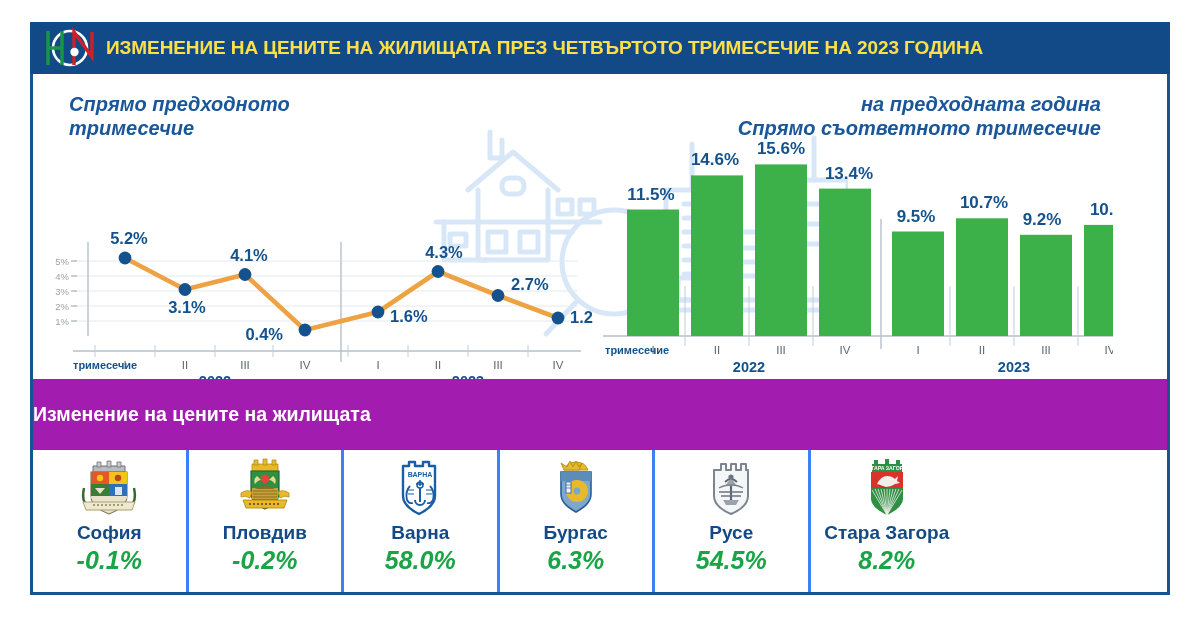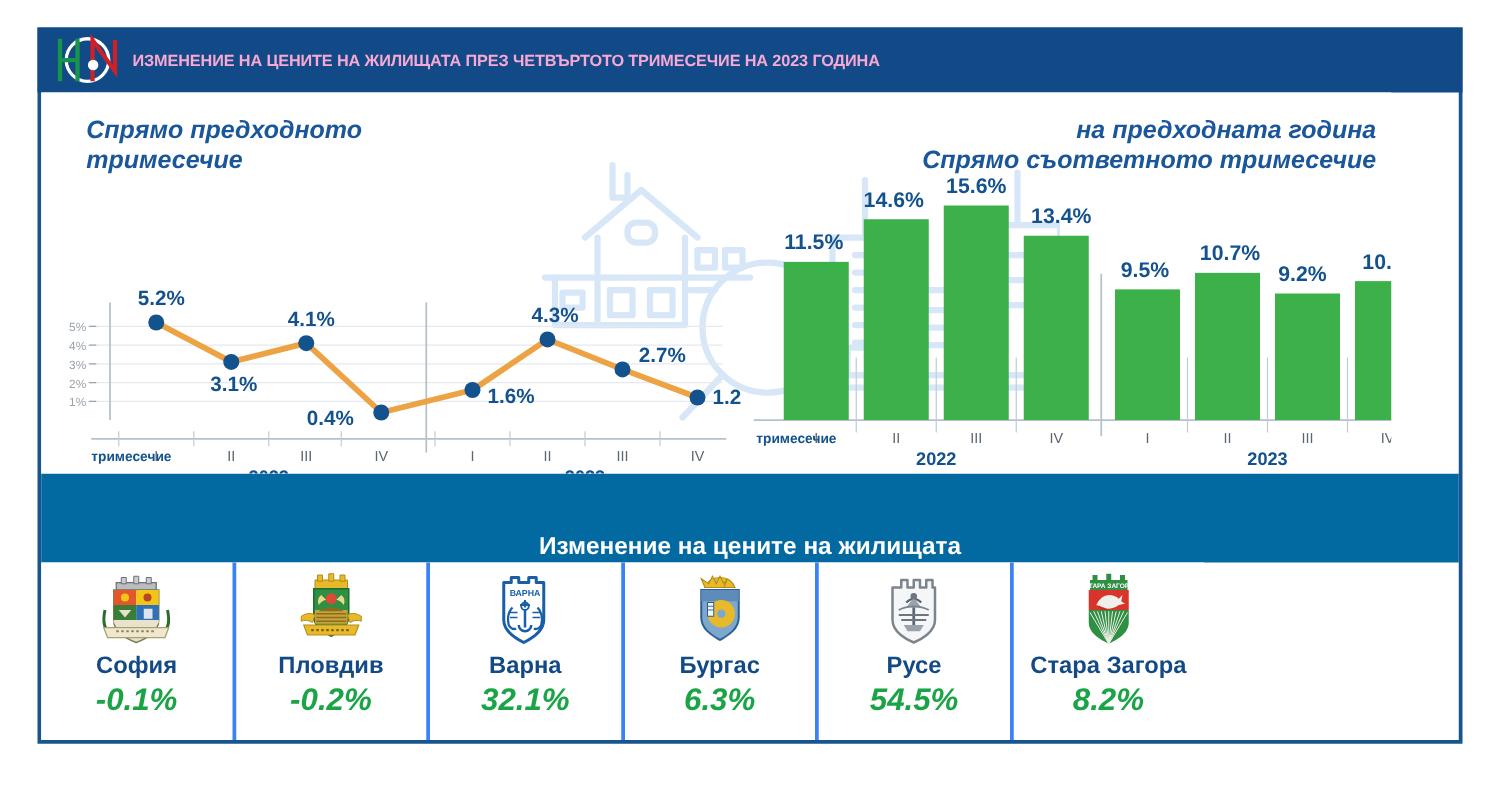--- a/index.html
+++ b/index.html
@@ -33,22 +33,22 @@
     display: flex; align-items: center;
     padding-left: 10px;
     overflow: hidden;
   }
   .logo {
     width: 60px; height: 42px;
     flex: 0 0 60px;
     position: relative;
   }
   .header-title {
-    color: #f9a8d4;
-    font-size: 13px;
+    color: #fde047;
+    font-size: 19px;
     font-weight: bold;
     letter-spacing: -0.1px;
     white-space: nowrap;
     margin-left: 6px;
   }
 
   
   .charts {
     position: absolute;
     left: 33px; top: 74px;
@@ -73,24 +73,24 @@
   .heading-left  { left: 36px; top: 18px; text-align: left; }
   .heading-right { right: 12px; top: 18px; text-align: right; }
 
   .chart-svg { position: absolute; top: 0; left: 0; }
 
   
   .band {
     position: absolute;
     left: 33px; top: 379px;
     width: 1134px; height: 71px;
-    background: #0369a1;
+    background: #a21caf;
     color: #ffffff;
-    display: flex; flex-direction: row;
-    align-items: flex-end; justify-content: center;
+    display: flex; flex-direction: column;
+    align-items: flex-start; justify-content: center;
     text-align: center;
     line-height: 1.28;
   }
   .band-line1 { font-size: 19.5px; font-weight: bold; }
   .band-line2 { font-size: 19.5px; font-weight: bold; }
 
   
   .cities {
     position: absolute;
     left: 33px; top: 450px;
@@ -340,21 +340,21 @@
         <path d="M15 8h6V4h6v4h8V4h6v4h6v30c0 10-12 16-16 18-4-2-16-8-16-18z" fill="none" stroke="#1a5ea8" stroke-width="2.4" stroke-linejoin="round"></path>
         <text x="32" y="19" font-size="7" fill="#1a5ea8" text-anchor="middle" font-family="'Liberation Sans', sans-serif" font-weight="bold">ВАРНА</text>
         <path d="M32 22v6M28 26h8" stroke="#1a5ea8" stroke-width="1.6"></path>
         <circle cx="32" cy="27" r="3" fill="none" stroke="#1a5ea8" stroke-width="1.5"></circle>
         <path d="M32 30v14M27 42a5 5 0 0 0 10 0" fill="none" stroke="#1a5ea8" stroke-width="2"></path>
         <path d="M22 28q-5 5-3 14 2 4 6 3" fill="none" stroke="#1a5ea8" stroke-width="1.8"></path>
         <path d="M42 28q5 5 3 14-2 4-6 3" fill="none" stroke="#1a5ea8" stroke-width="1.8"></path>
         <path d="M20 32h6M20 36h6M38 32h6M38 36h6" stroke="#1a5ea8" stroke-width="1.2"></path>
       </svg></div>
         <div class="city-name">Варна</div>
-        <div class="city-value">32.1%</div>
+        <div class="city-value">58.0%</div>
       </div>
       <div class="city-card">
         <div class="coat">
       <svg viewBox="0 0 64 62" width="64" height="62">
         <path d="M20 12q3-8 12-8t12 8z" fill="#e8b92b" stroke="#b38d12" stroke-width="0.9"></path>
         <path d="M20 12l-3-7 6 4 3-6 3 6 3-6 3 6 3-4-3 7z" fill="#e8b92b" stroke="#b38d12" stroke-width="0.9"></path>
         <path d="M17 14h30v22c0 10-10 15-15 18-5-3-15-8-15-18z" fill="#7ea7cd" stroke="#2a5f94" stroke-width="1.6"></path>
         <path d="M17 14h30v9H17z" fill="#5e8cb8"></path>
         <circle cx="33" cy="33" r="11" fill="#e8b92b"></circle>
         <path d="M33 22q9 3 9 11t-9 11q-9-3-9-11t9-11z" fill="#e8b92b"></path>

